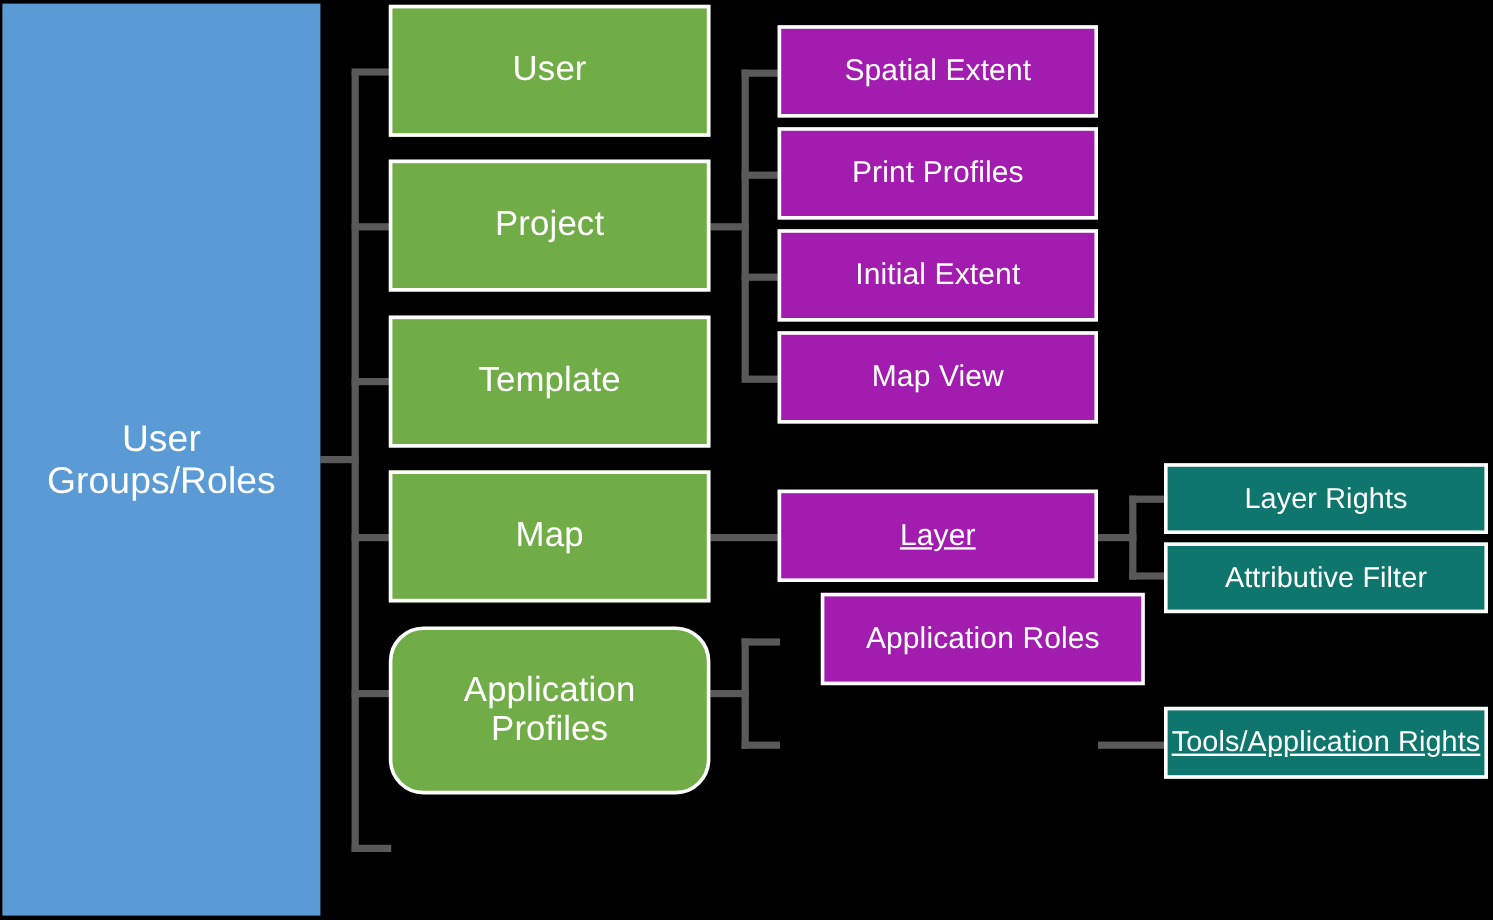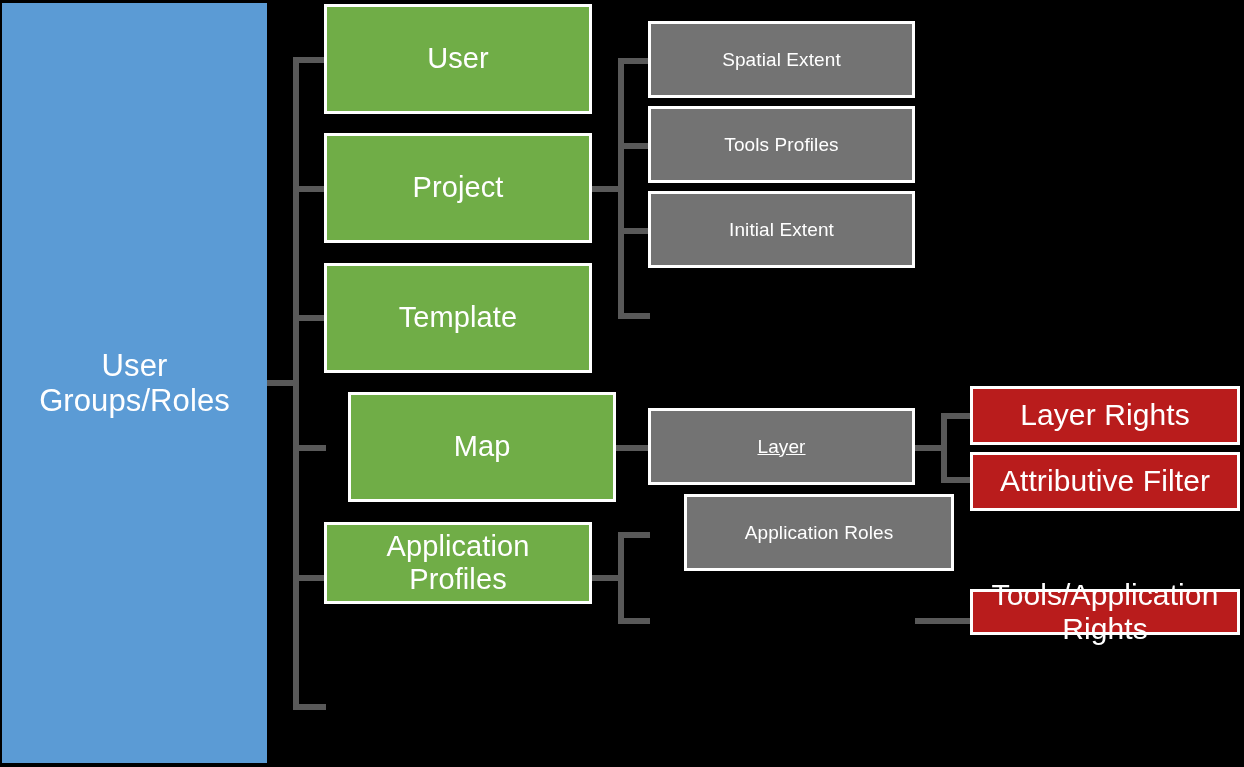--- a/index.html
+++ b/index.html
@@ -35,26 +35,26 @@
   .node.root {
     background: #5b9bd5;
     font-size: 31px;
     border: none;
   }
   .node.level1 {
     background: #70ad47;
     font-size: 29px;
   }
   .node.level2 {
-    background: #737373;
-    font-size: 19px;
+    background: #a21caf;
+    font-size: 25px;
   }
   .node.level3 {
-    background: #b91c1c;
-    font-size: 30px;
+    background: #0f766e;
+    font-size: 24px;
   }
   .connector {
     position: absolute;
     background: #595959;
     z-index: 1;
   }
   .connector.h { height: 6px; }
   .connector.v { width: 6px; }
 </style>
 </head>
@@ -93,27 +93,28 @@
   <div class="connector h" style="left:941px; top:477px; width:33px;"></div>
 
   <div class="connector h" style="left:915px; top:618px; width:60px;"></div>
 
   <div class="node root" style="left:2px; top:3px; width:265px; height:760px;">User
 Groups/Roles</div>
 
   <div class="node level1" style="left:324px; top:4px; width:268px; height:110px;">User</div>
   <div class="node level1" style="left:324px; top:263px; width:268px; height:110px;">Template</div>
   <div class="node level1" style="left:324px; top:133px; width:268px; height:110px;">Project</div>
-  <div class="node level1" style="left:324px; top:392px; width:268px; height:110px;margin-left:24px;">Map</div>
-  <div class="node level1" style="left:324px; top:522px; width:268px; height:82px;">Application
+  <div class="node level1" style="left:324px; top:392px; width:268px; height:110px;">Map</div>
+  <div class="node level1" style="left:324px; top:522px; width:268px; height:140px;border-radius:29px;">Application
 Profiles</div>
 
   <div class="node level2" style="left:648px; top:21px; width:267px; height:77px;">Spatial Extent</div>
-  <div class="node level2" style="left:648px; top:106px; width:267px; height:77px;">Tools Profiles</div>
+  <div class="node level2" style="left:648px; top:106px; width:267px; height:77px;">Print Profiles</div>
   <div class="node level2" style="left:648px; top:191px; width:267px; height:77px;">Initial Extent</div>
+  <div class="node level2" style="left:648px; top:276px; width:267px; height:77px;">Map View</div>
   <div class="node level2" style="left:648px; top:408px; width:267px; height:77px;text-decoration:underline;">Layer</div>
   <div class="node level2" style="left:648px; top:494px; width:270px; height:77px;margin-left:36px;">Application Roles</div>
 
   <div class="node level3" style="left:970px; top:386px; width:270px; height:59px;">Layer Rights</div>
   <div class="node level3" style="left:970px; top:452px; width:270px; height:59px;">Attributive Filter</div>
-  <div class="node level3" style="left:970px; top:589px; width:270px; height:46px;">Tools/Application Rights</div>
+  <div class="node level3" style="left:970px; top:589px; width:270px; height:60px;text-decoration:underline;">Tools/Application Rights</div>
 
 </div>
 
 </body></html>

